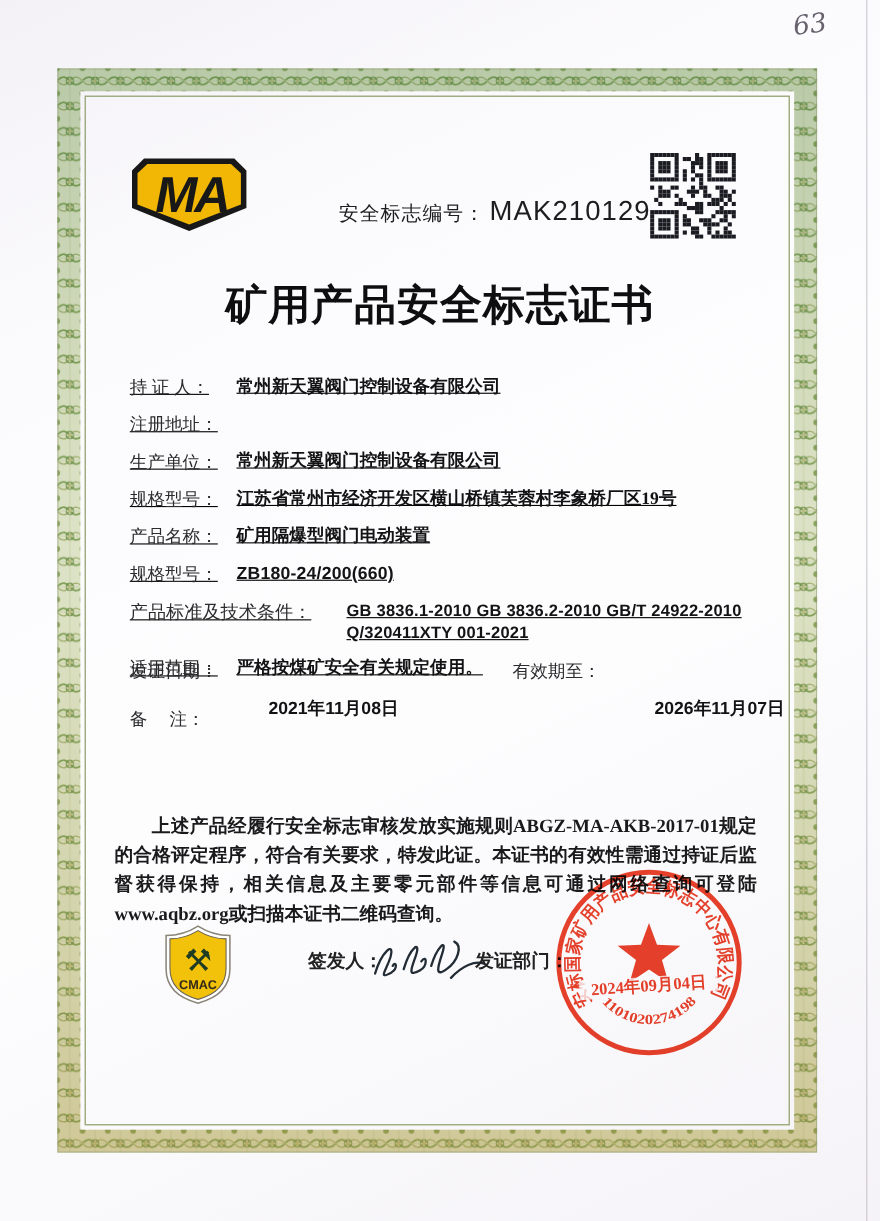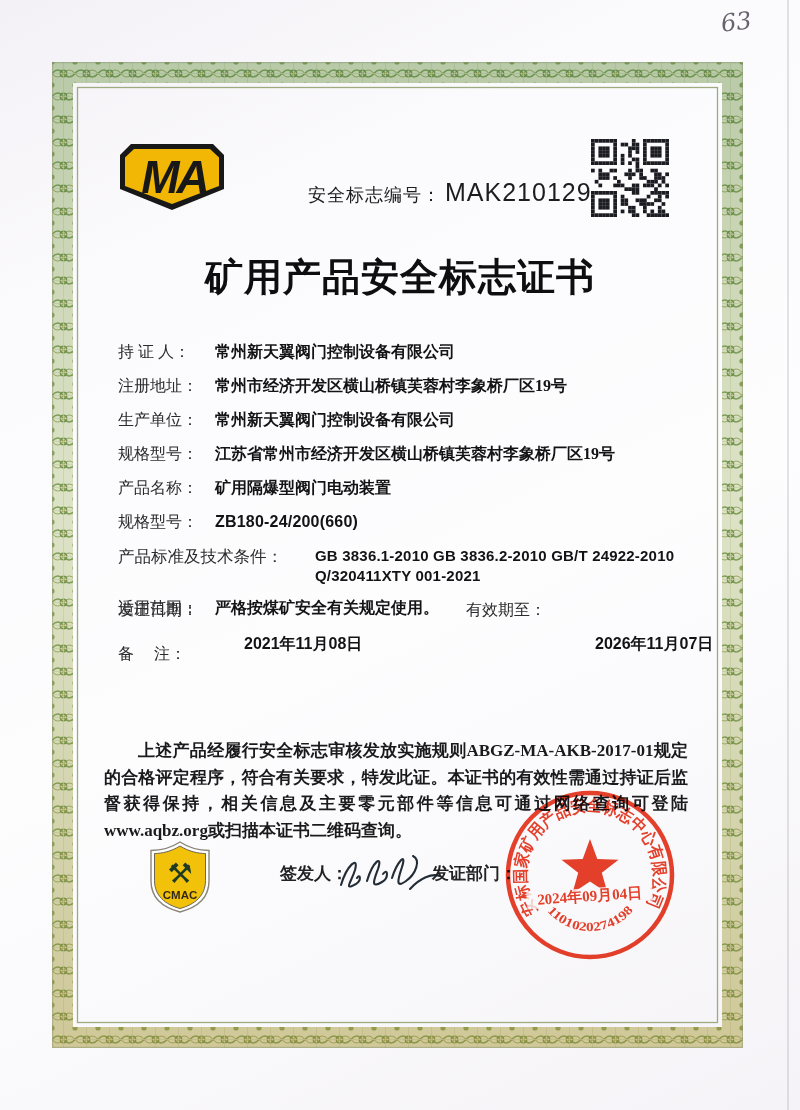--- a/index.html
+++ b/index.html
@@ -25,21 +25,21 @@
   .cert-line .lbl { letter-spacing:1px; }
   .cert-line .val { margin-left:4px; font-size:25px; letter-spacing:1px; font-family:Liberation Sans, sans-serif; }
   .qr { position:absolute; left:591px; top:139px; width:78px; height:78px; }
   
   .title {
     position:absolute; left:95px; right:95px; top:252px; text-align:center;
     font-size:38px; font-weight:900; color:#0e0e10; letter-spacing:1px;
     font-family:"Liberation Sans", sans-serif;
   }
   
-  .fields { position:absolute; left:118px; top:342px; width:562px; }
+  .fields { position:absolute; left:118px; top:342px; width:562px;text-decoration:underline; }
   .row { display:flex; align-items:flex-start; margin-bottom:13px; min-height:18px; }
   .row .label { flex:0 0 97px; font-size:16px; color:#2b2b2d; white-space:nowrap; }
   .row .value { font-size:16px; font-weight:700; color:#131315; line-height:19px; }
   .row.long .label { flex:0 0 197px; font-size:16.5px; }
   .row.long .value { font-family:"Liberation Sans", sans-serif; font-size:15px; line-height:19.5px; word-break:break-word; letter-spacing:.2px; }
   .num { font-family:"Liberation Sans", sans-serif; letter-spacing:.2px; }
   .dates { position:absolute; left:118px; top:600px; display:flex;gap:29px; }
   .dates .label { font-size:16px; color:#2b2b2d; }
   .dates .value { font-size:16px; font-weight:700; color:#131315; font-family:"Liberation Sans", sans-serif;margin-top:34px; }
   .dates .l1 { width:97px; } .dates .v1 { width:193px; } .dates .l2 { width:100px; }
@@ -325,21 +325,20 @@
 
   <div class="title">矿用产品安全标志证书</div>
 
   <div class="fields">
     <div class="row">
       <span class="label">持 证 人：</span>
       <span class="value">常州新天翼阀门控制设备有限公司</span>
     </div>
     <div class="row">
       <span class="label">注册地址：</span>
-      <span class="value">常州市经济开发区横山桥镇芙蓉村李象桥厂区19号</span>
     </div>
     <div class="row">
       <span class="label">生产单位：</span>
       <span class="value">常州新天翼阀门控制设备有限公司</span>
     </div>
     <div class="row">
       <span class="label">规格型号：</span>
       <span class="value">江苏省常州市经济开发区横山桥镇芙蓉村李象桥厂区19号</span>
     </div>
     <div class="row">

